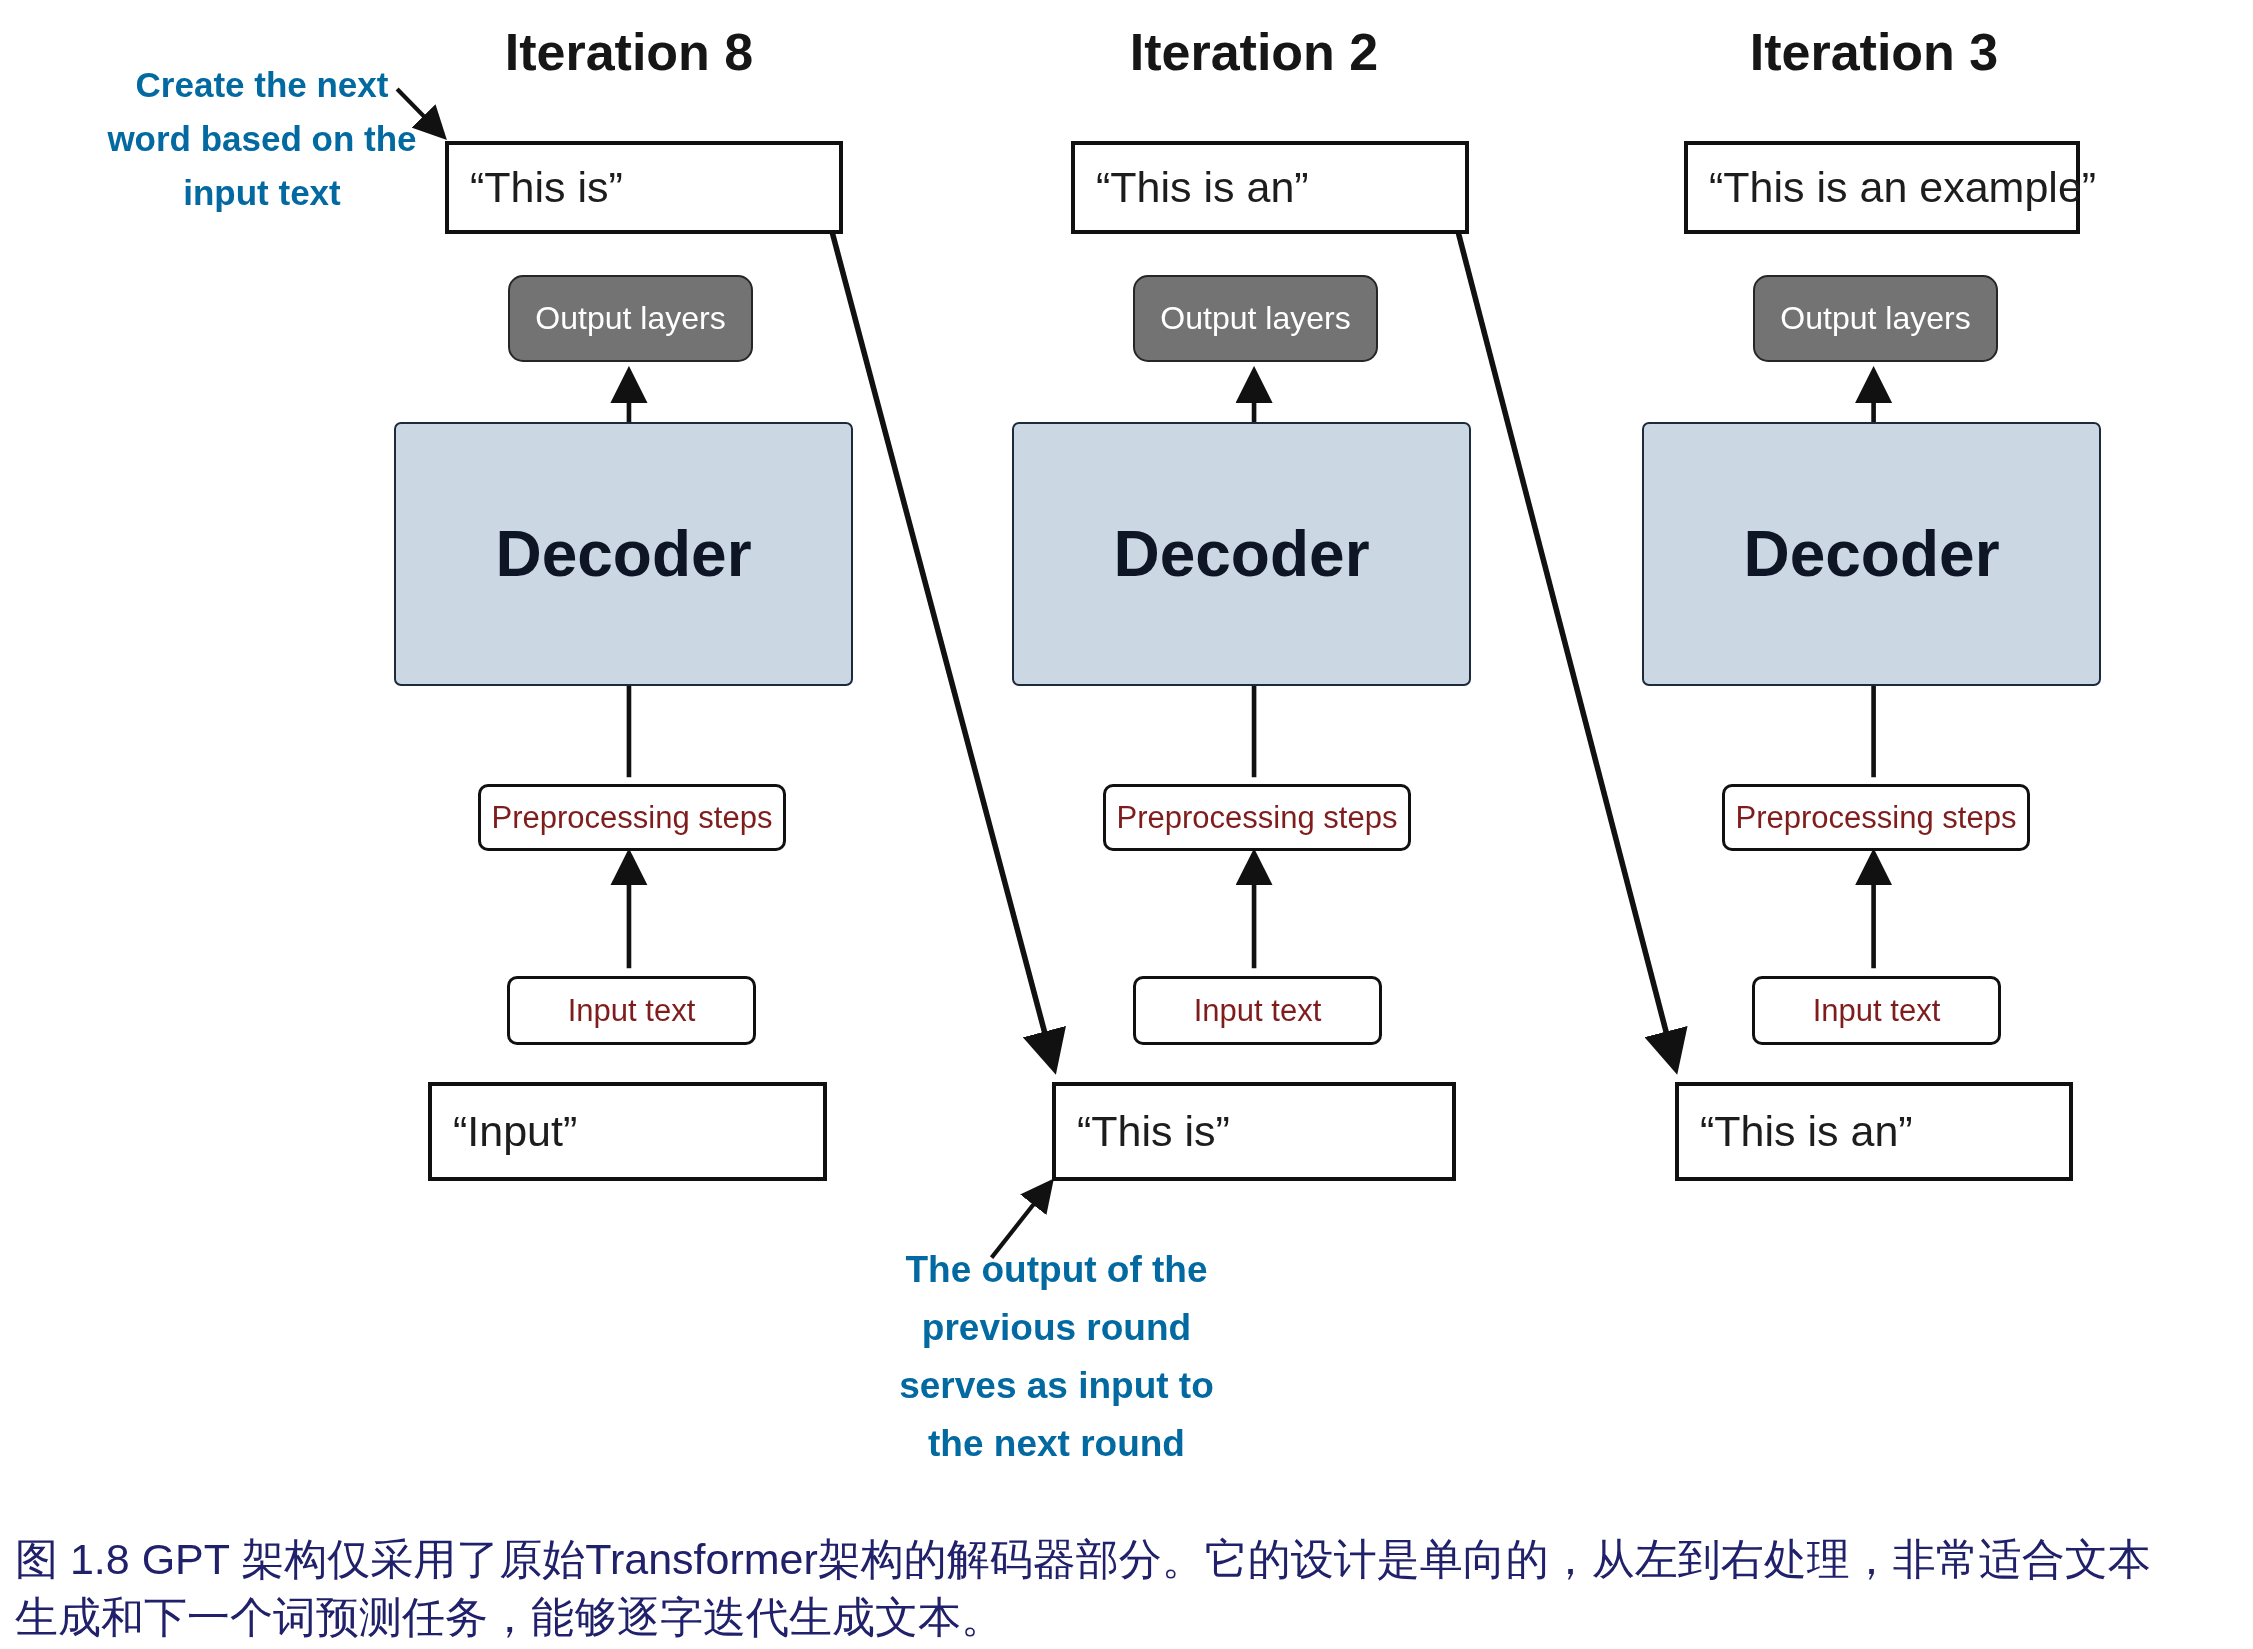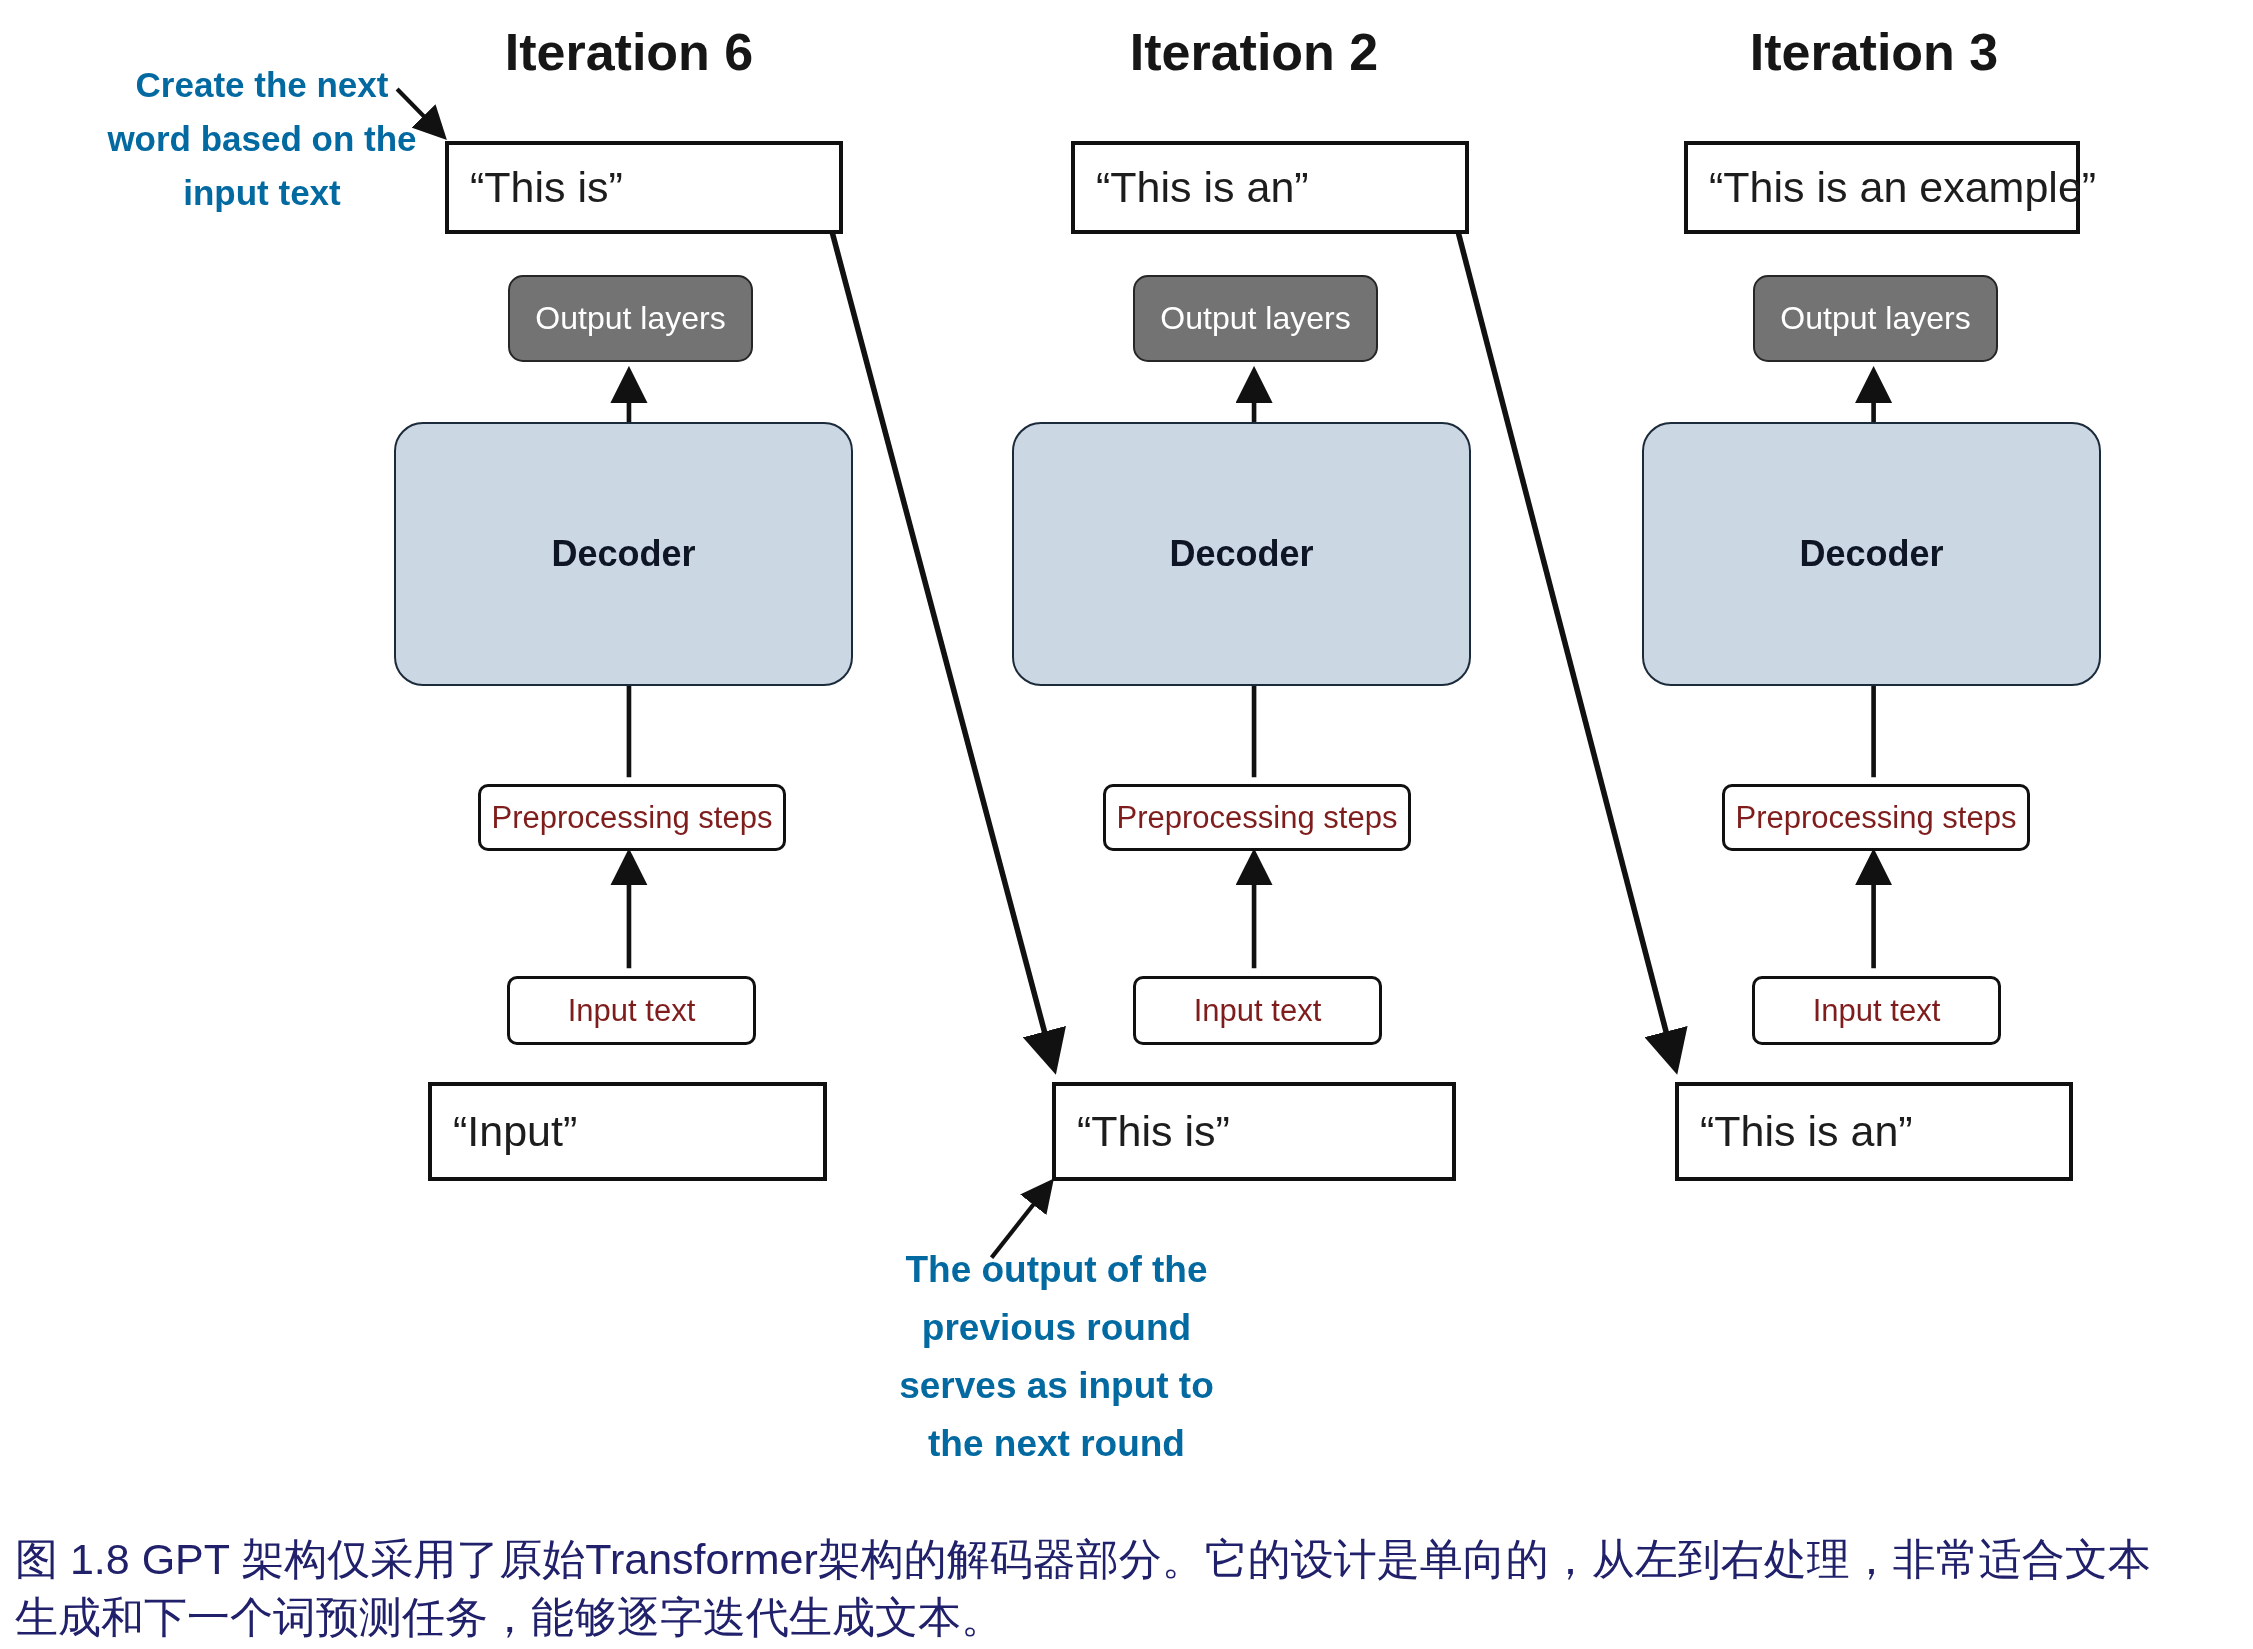--- a/index.html
+++ b/index.html
@@ -20,23 +20,23 @@
   .tb2 { left:1684px; top:141px; width:388px; height:85px; }
   .bb0 { left:428px;  top:1082px; width:391px; height:91px; }
   .bb1 { left:1052px; top:1082px; width:396px; height:91px; }
   .bb2 { left:1675px; top:1082px; width:390px; height:91px; }
 
   .ol { background:#737373; border:2.8px solid #262626; border-radius:15px; color:#ffffff;
         display:flex; align-items:center; justify-content:center; font-size:32px;
         top:275px; width:241px; height:83px; }
   .ol0 { left:508px; } .ol1 { left:1133px; } .ol2 { left:1753px; }
 
-  .decoder { background:#ccd7e4; border:2.8px solid #1c2b3c; border-radius:29px;
+  .decoder { background:#ccd7e4; border:2.8px solid #1c2b3c; border-radius:7px;
              display:flex; align-items:center; justify-content:center;
-             font-size:36px; font-weight:bold; color:#0e1524;
+             font-size:64px; font-weight:bold; color:#0e1524;
              top:422px; width:455px; height:260px; }
   .dc0 { left:394px; } .dc1 { left:1012px; } .dc2 { left:1642px; }
 
   .pill { background:#ffffff; border:3.7px solid #101010; border-radius:10px;
           display:flex; align-items:center; justify-content:center; font-size:31px; color:#7f1d1d; }
   .pre { top:784px; width:302px; height:61px; }
   .pre0 { left:478px; } .pre1 { left:1103px; } .pre2 { left:1722px; }
   .inp { top:976px; width:243px; height:63px; }
   .inp0 { left:507px; } .inp1 { left:1133px; } .inp2 { left:1752px; }
 
@@ -71,21 +71,21 @@
     <line x1="2020" y1="838" x2="2020" y2="670" stroke="#111111" stroke-width="5" marker-end="url(#ah)"></line>
     <line x1="2020" y1="1044" x2="2020" y2="922" stroke="#111111" stroke-width="5" marker-end="url(#ah)"></line>
 
     <line x1="897" y1="250" x2="1136" y2="1150" stroke="#111111" stroke-width="6" marker-end="url(#ah)"></line>
     <line x1="1572" y1="250" x2="1806" y2="1150" stroke="#111111" stroke-width="6" marker-end="url(#ah)"></line>
 
     <line x1="428" y1="96" x2="477" y2="146" stroke="#111111" stroke-width="4.5" marker-end="url(#ah)"></line>
     <line x1="1069" y1="1356" x2="1132" y2="1276" stroke="#111111" stroke-width="4.5" marker-end="url(#ah)"></line>
   </svg>
 
-  <div class="abs title t0">Iteration 6</div>
+  <div class="abs title t0">Iteration 8</div>
   <div class="abs title t1">Iteration 2</div>
   <div class="abs title t2">Iteration 3</div>
 
   <div class="abs qbox tb0">
       <span>“This is”</span>
     </div>
   <div class="abs qbox tb1">
       <span>“This is an”</span>
     </div>
   <div class="abs qbox tb2">

